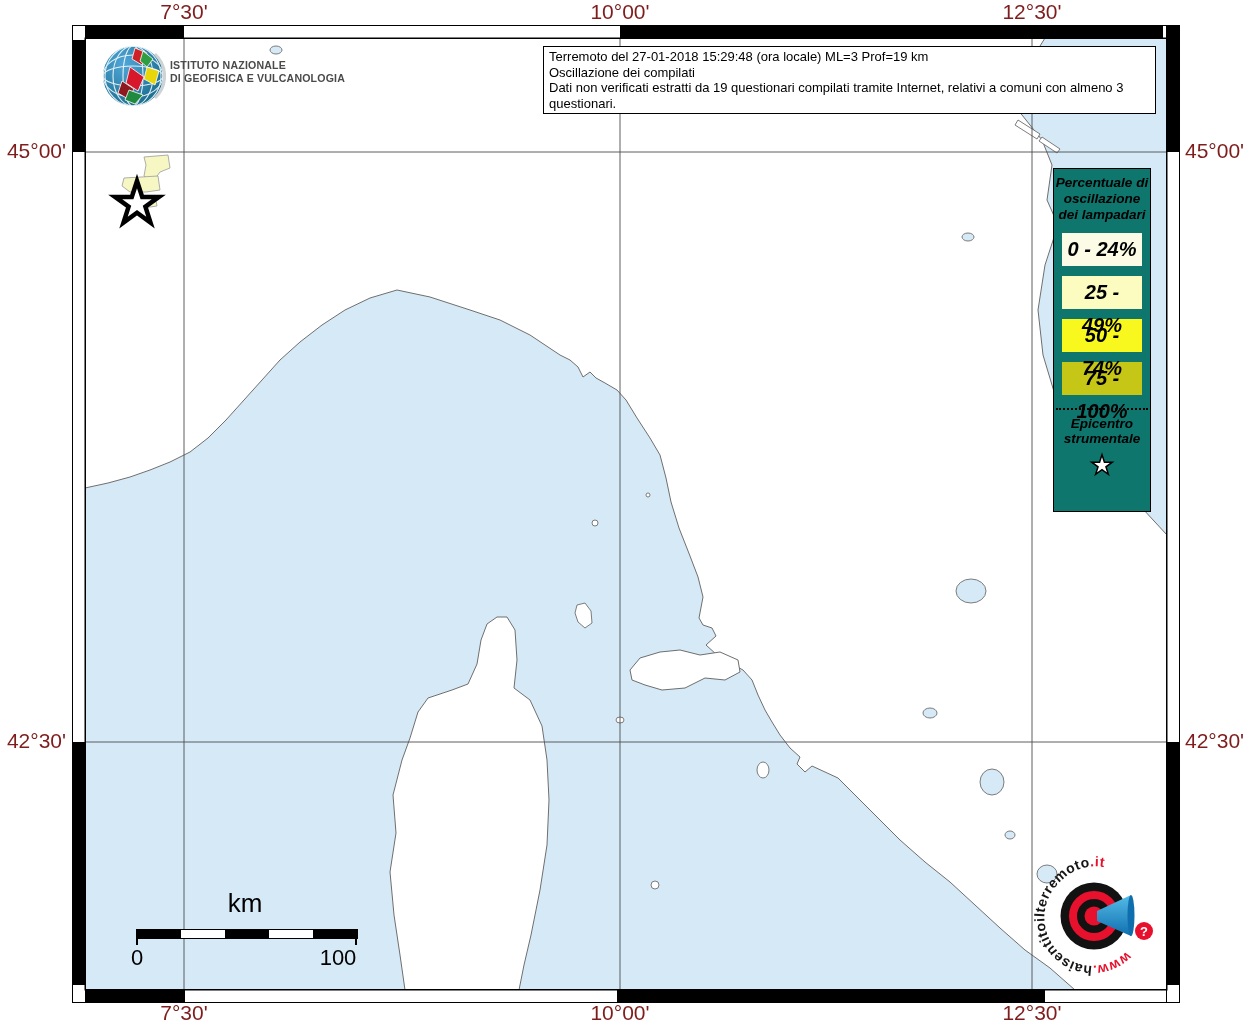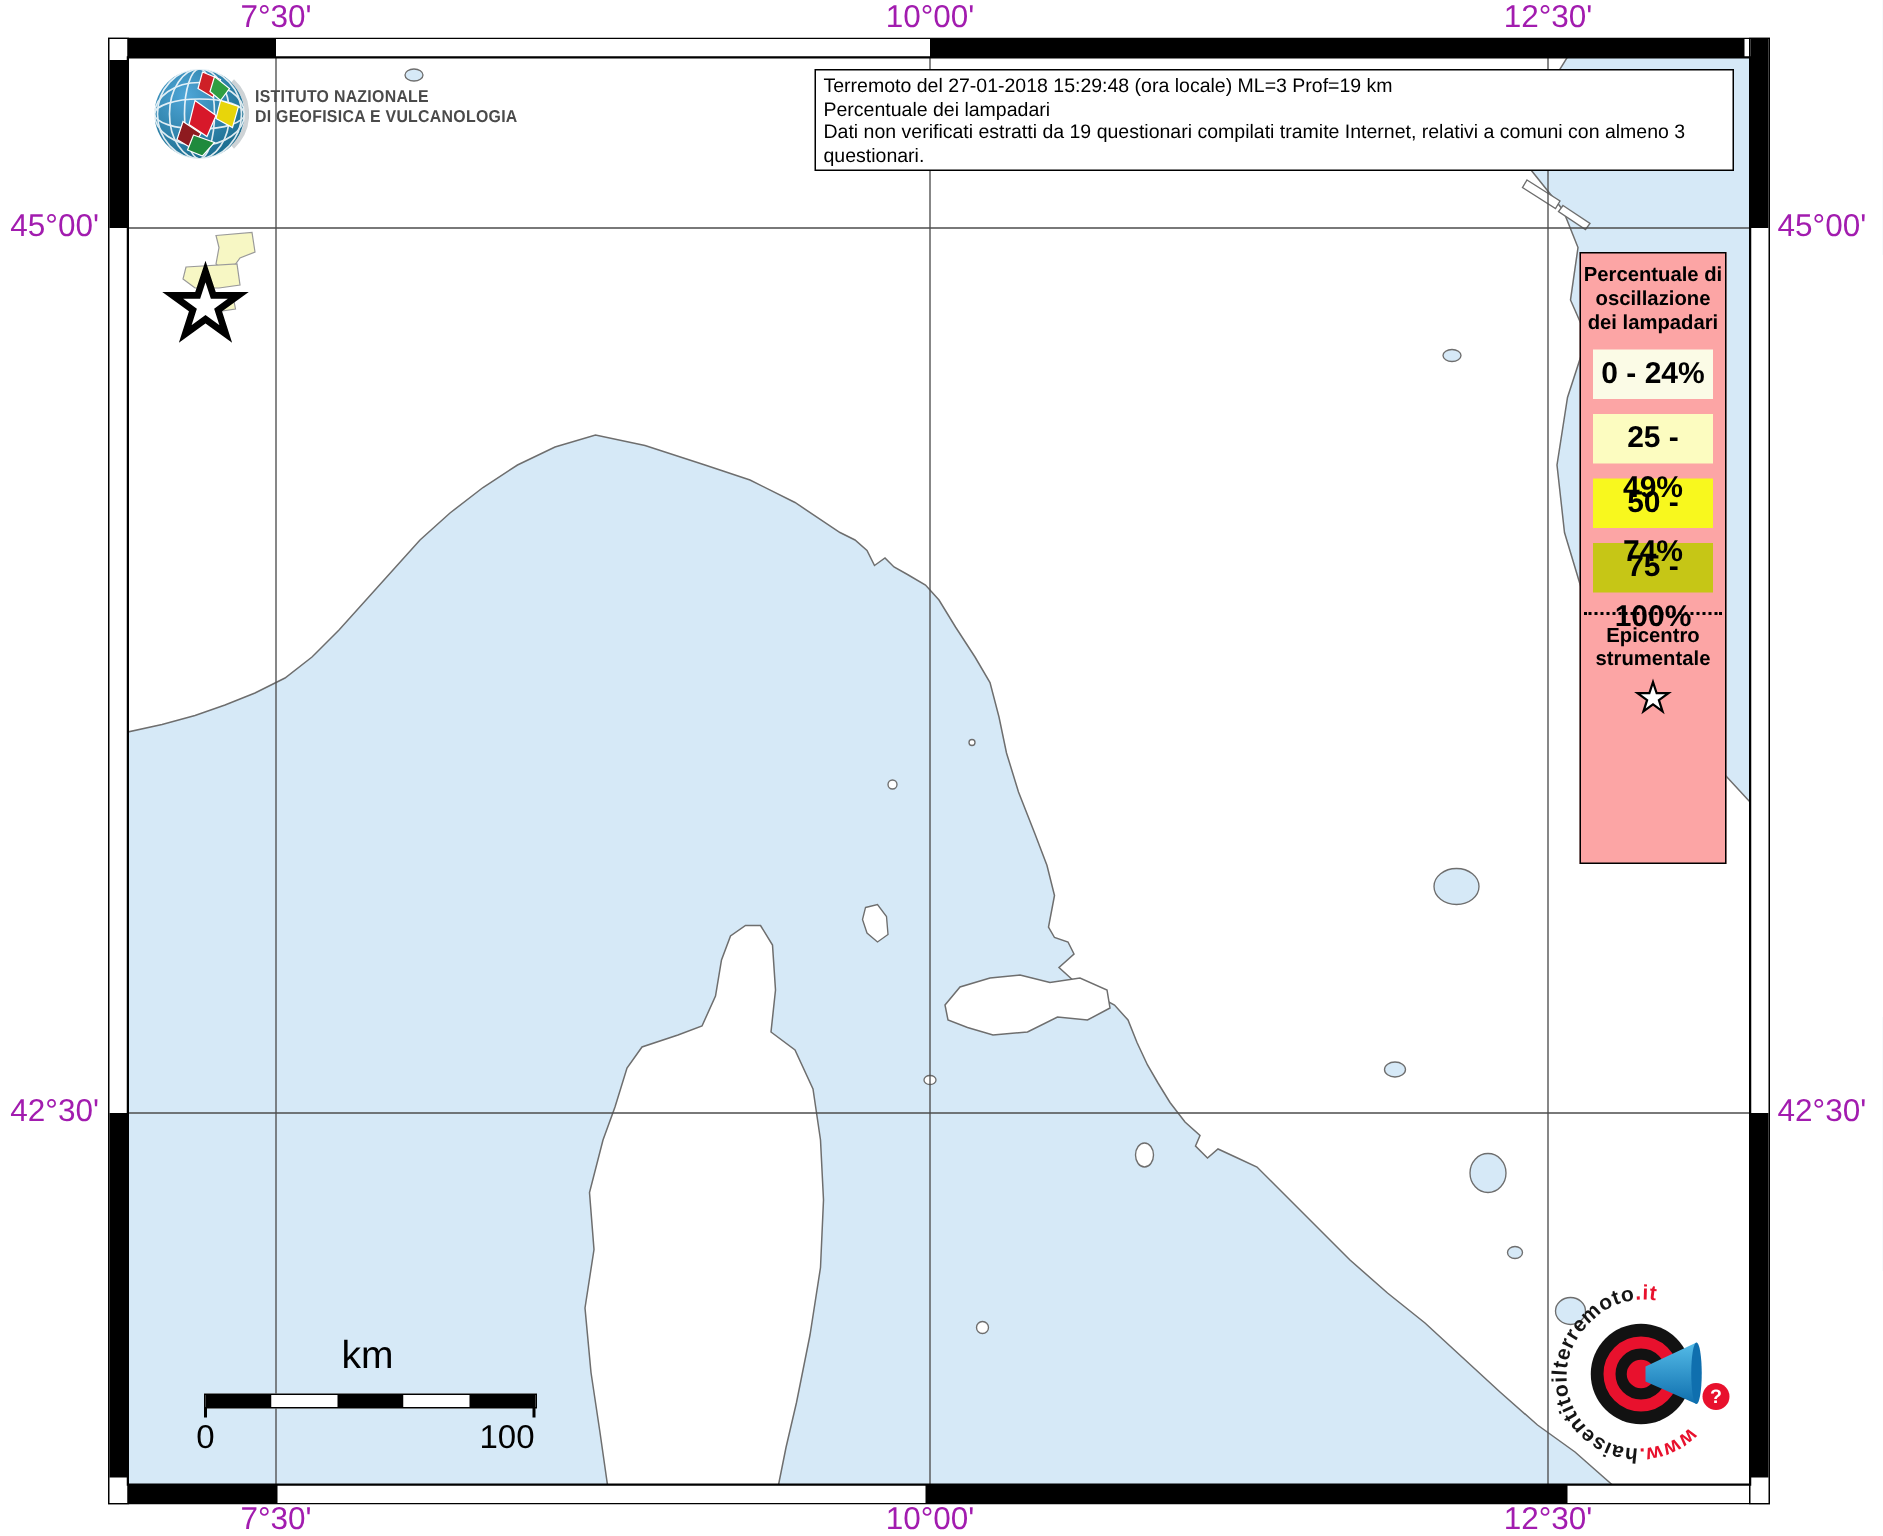--- a/index.html
+++ b/index.html
@@ -1,27 +1,27 @@
 <!DOCTYPE html>
 <html><head>
 <meta charset="utf-8">
 <style>
   html,body{margin:0;padding:0;background:#fff;}
   body{font-family:"Liberation Sans",sans-serif;}
   #stage{position:relative;width:1255px;height:1024px;background:#fff;overflow:hidden;}
-  .axis-label{position:absolute;font-size:21px;color:#a21caf;white-space:nowrap;}
+  .axis-label{position:absolute;font-size:21px;color:#7f1d1d;white-space:nowrap;}
   .axis-top{top:0px;width:120px;text-align:center;}
   .axis-bottom{top:1001px;width:120px;text-align:center;}
   .axis-left{left:0;width:66px;text-align:right;}
   .axis-right{left:1185px;width:70px;text-align:left;}
   #map-svg{position:absolute;left:72px;top:25px;}
   #info-box{position:absolute;left:543px;top:46px;width:613px;background:#fff;
     border:1px solid #000;box-sizing:border-box;padding:2px 5px;font-size:13px;line-height:15.5px;color:#000;}
-  #legend{position:absolute;left:1053px;top:168px;width:98px;height:408px;background:#fca5a5;
-    border:1px solid #000;box-sizing:border-box;overflow:hidden;}
+  #legend{position:absolute;left:1053px;top:168px;width:98px;height:344px;background:#0f766e;
+    border:1px solid #000;box-sizing:border-box;overflow:hidden;font-style:italic;}
   #legend .lg-title{margin-top:6px;text-align:center;font-weight:bold;font-size:13.5px;line-height:16px;}
   .swatch{width:80px;height:33px;margin:10px auto 0;text-align:center;}
   .swatch:first-of-type{margin-top:6px;}
   .swatch span{font-weight:bold;font-size:20px;line-height:33px;}
   .lg-sep{border-top:2px dotted #000;width:92px;margin:13px auto 0;}
   .lg-epi{margin-top:6px;text-align:center;font-weight:bold;font-size:13.5px;line-height:15px;}
   .lg-star{display:block;margin:5px auto 0;}
   #ingv-text{position:absolute;left:170px;top:59px;font-weight:bold;font-size:11.5px;line-height:12.5px;
     color:#4a4a4a;transform:scaleX(.92);transform-origin:left top;white-space:nowrap;letter-spacing:.2px;}
   #ingv-globe{position:absolute;left:102px;top:45px;}
@@ -176,21 +176,21 @@
     </g>
     <path d="M53,9 A30,30 0 0 1 53,53" fill="none" stroke="#c2c8cc" stroke-width="3" opacity="0.8"></path>
   </svg>
   <div id="ingv-text">
     <div>ISTITUTO NAZIONALE</div>
     <div>DI GEOFISICA E VULCANOLOGIA</div>
   </div>
 
   <div id="info-box">
     <div>Terremoto del 27-01-2018 15:29:48 (ora locale) ML=3 Prof=19 km</div>
-    <div>Percentuale dei lampadari</div>
+    <div>Oscillazione dei compilati</div>
     <div>Dati non verificati estratti da 19 questionari compilati tramite Internet, relativi a comuni con almeno 3 questionari.</div>
   </div>
 
   <div id="legend">
     <div class="lg-title">Percentuale di oscillazione dei lampadari</div>
     <div class="swatch" style="background-color: rgb(251, 251, 230);">
       <span>0 - 24%</span>
     </div>
     <div class="swatch" style="background-color: rgb(252, 252, 192);">
       <span>25 - 49%</span>

